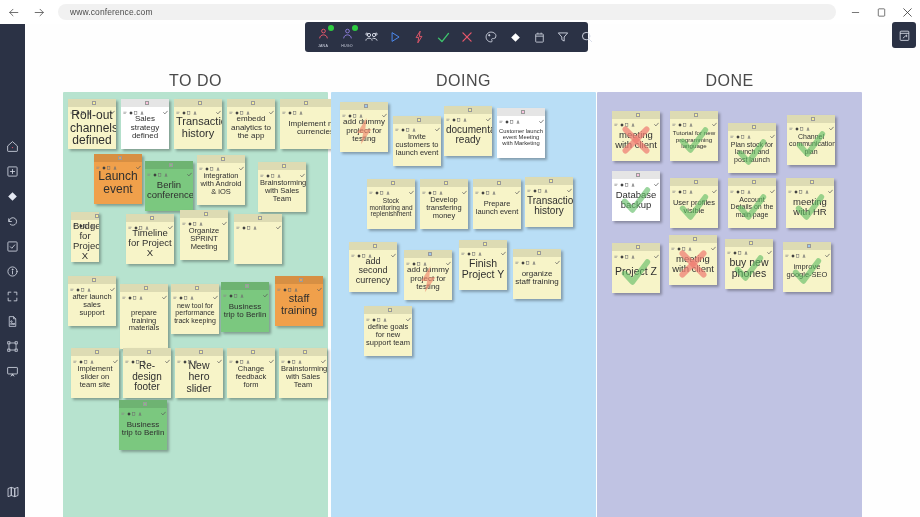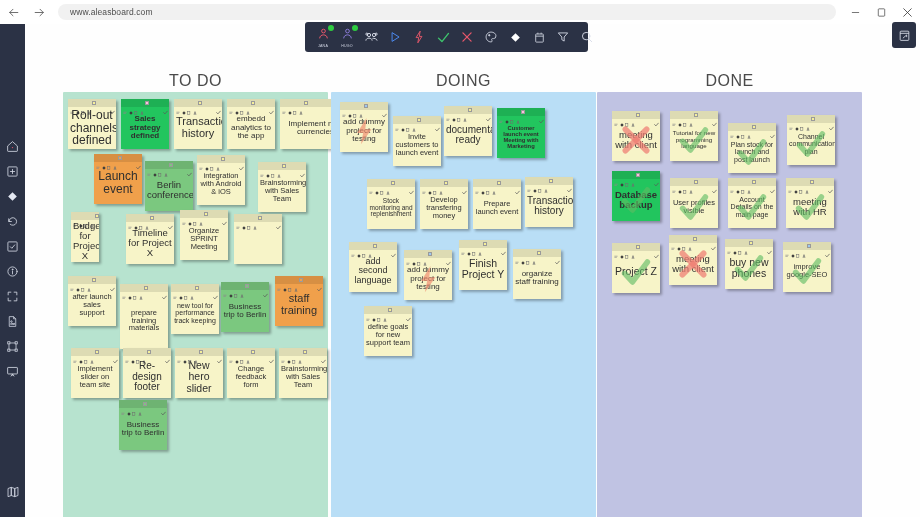--- a/index.html
+++ b/index.html
@@ -154,42 +154,42 @@
   
   .mark {
     position: absolute;
     pointer-events: none;
     left: 50%; top: 50%;
     transform: translate(-50%,-50%);
   }
 
   
   .c-yellow { background: #f7f4c8; }
-  .c-pink   { background: #22c55e; font-weight: bold; }
+  .c-pink   { background: #ffffff; }
   .c-orange { background: #f0a04b; }
   .c-green  { background: #7bc87f; }
 </style>
 </head>
 <body>
 
 <div id="browser-bar">
   <div class="nav-btn">
     <svg width="13" height="13" viewBox="0 0 24 24" fill="none" stroke="currentColor" stroke-width="1.6" stroke-linecap="round" stroke-linejoin="round">
         <line x1="20" y1="12" x2="5" y2="12"></line>
         <polyline points="11 18 5 12 11 6"></polyline>
       </svg>
   </div>
   <div class="nav-btn">
     <svg width="13" height="13" viewBox="0 0 24 24" fill="none" stroke="currentColor" stroke-width="1.6" stroke-linecap="round" stroke-linejoin="round">
         <line x1="4" y1="12" x2="19" y2="12"></line>
         <polyline points="13 6 19 12 13 18"></polyline>
       </svg>
   </div>
   <div id="url-field">
-    <span id="url-text">www.aleasboard.com</span>
+    <span id="url-text">www.conference.com</span>
   </div>
   <div class="win-btn">
     <svg width="11" height="11" viewBox="0 0 24 24" fill="none" stroke="currentColor" stroke-width="1.5" stroke-linecap="round">
         <line x1="5" y1="12" x2="19" y2="12"></line>
       </svg>
   </div>
   <div class="win-btn">
     <svg width="11" height="11" viewBox="0 0 24 24" fill="none" stroke="currentColor" stroke-width="1.5">
         <rect x="5" y="4" width="14" height="16" rx="1.5"></rect>
       </svg>
@@ -1076,21 +1076,21 @@
           <span class="nh"><svg width="4" height="4" viewBox="0 0 10 10" fill="#6e6e6e">
               <circle cx="5" cy="3.2" r="2"></circle>
               <path d="M1.4 9c0-2 1.6-3.2 3.6-3.2S8.6 7 8.6 9z"></path>
             </svg></span>
           <span class="nh sq" style="background:#f5ef9a"></span>
           <span class="nh" style="margin-left:auto"><svg width="5" height="5" viewBox="0 0 10 10" fill="none" stroke="#5a5a5a" stroke-width="1.5" stroke-linecap="round">
               <polyline points="1.3 5.2 3.8 7.7 8.7 2.3"></polyline>
             </svg></span>
         </div>
         <div class="note-body">
-          <span class="note-text" style="font-size: 9px;">add second language</span>
+          <span class="note-text" style="font-size: 9px;">add second currency</span>
         </div>
       </div>
       <div class="note c-yellow" style="left: 73px; top: 158px; width: 48px; height: 50px;">
         <div class="note-head">
           <span class="nh"><svg width="4" height="4" viewBox="0 0 10 10" fill="none" stroke="#8a8a8a" stroke-width="1.6">
               <path d="M1 3h8M1 6h6"></path>
             </svg></span>
           <span class="nh"><svg width="4" height="4" viewBox="0 0 10 10" fill="#3b3b3b">
               <path d="M5 .8 9.2 5 5 9.2.8 5z"></path>
             </svg></span>

